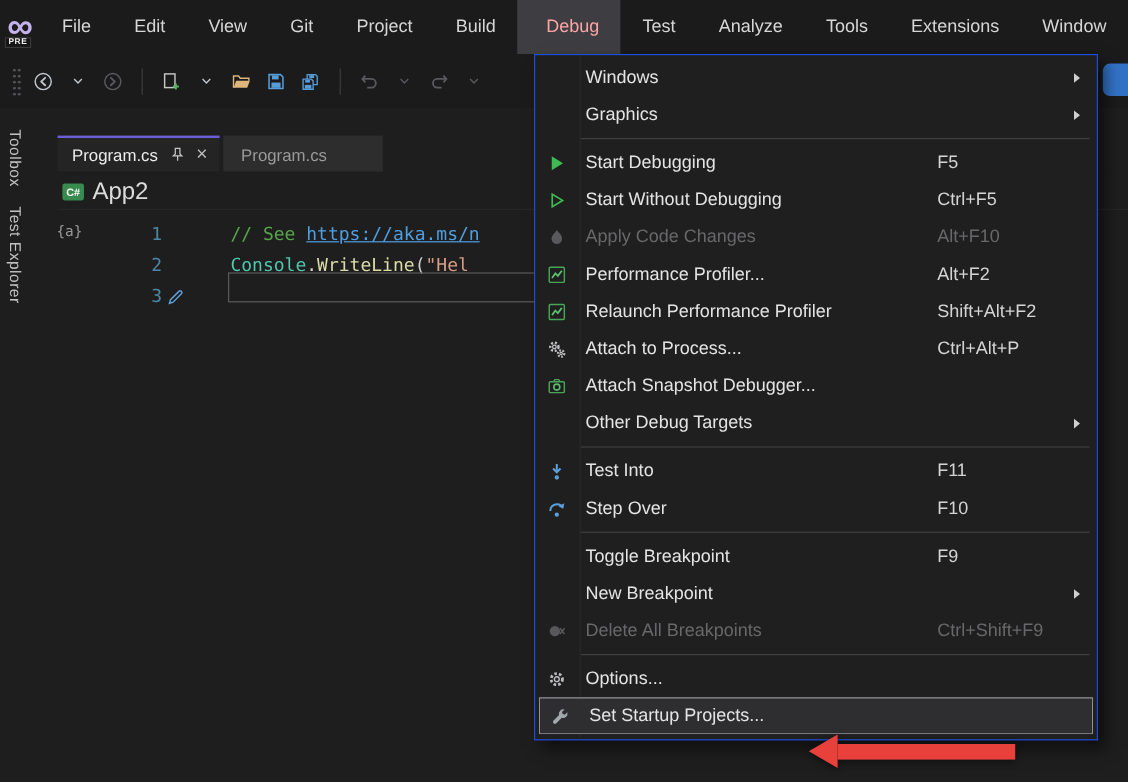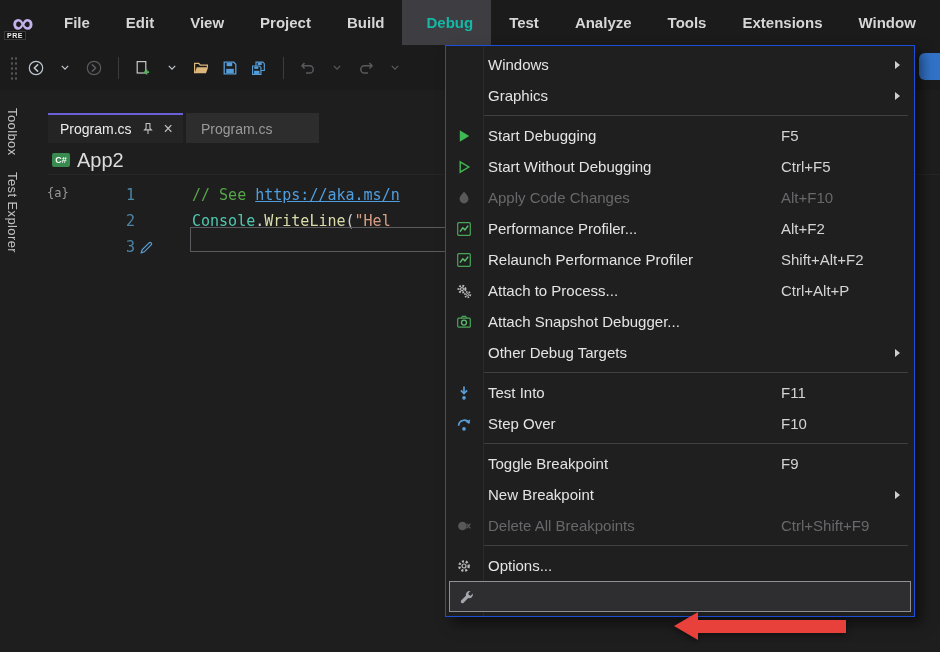--- a/index.html
+++ b/index.html
@@ -6,23 +6,23 @@
   body{
     width:940px;height:652px;position:relative;overflow:hidden;
     background:#1e1e1e;font-family:"Liberation Sans",sans-serif;
     --accent:#6a5fd6; --arrow:#e8403a;
   }
   
   .menubar{position:absolute;top:0;left:0;right:0;height:45px;background:#1b1b1c;display:flex;align-items:stretch;}
   .mb-logo{width:46px;position:relative;display:flex;align-items:center;justify-content:center;}
   .logo-inf{font-size:30px;line-height:1;color:#c4b2ec;font-weight:bold;}
   .logo-badge{position:absolute;left:4px;bottom:5px;font-size:7px;font-weight:bold;color:#efefef;background:#151516;border:1px solid #3a3a3c;padding:0 2px;letter-spacing:.5px;}
-  .mb-items{display:flex;align-items:stretch;font-weight:bold;}
+  .mb-items{display:flex;align-items:stretch;}
   .mb-item{display:flex;align-items:center;padding:0 18px;font-size:15px;color:#d6d6d6;white-space:nowrap;cursor:default;}
-  .mb-item.active{background:#3e3e42;color:#14b8a6;padding-left:24px;}
+  .mb-item.active{background:#3e3e42;color:#fca5a5;padding-left:24px;}
   
   .toolbar{position:absolute;top:45px;left:0;right:0;height:45px;background:#1b1b1c;display:flex;align-items:center;padding-left:6px;}
   .tb-grip{width:8px;height:26px;margin:0 8px 0 4px;background-image:radial-gradient(circle,#55555a 1px,transparent 1.3px);background-size:4px 5px;background-position:0 1px;}
   .tb-icons{display:flex;align-items:center;}
   .tb-btn{display:flex;align-items:center;justify-content:center;width:20px;height:24px;margin-right:9px;color:#bfc7ce;}
   .tb-btn.disabled{color:#5a5a5e;}
   .tb-sep{width:1px;height:22px;background:#3c3c40;margin:0 14px 0 5px;}
   .tb-label{margin-left:64px;color:#ececec;font-size:15px;}
   .tb-right{position:absolute;right:-9px;top:8px;width:30px;height:27px;background:#3273c8;border-radius:6px;}
   
@@ -73,20 +73,21 @@
 
 <div class="menubar">
   <div class="mb-logo">
     <span class="logo-inf">∞</span>
     <span class="logo-badge">PRE</span>
   </div>
   <div class="mb-items">
       <div class="mb-item">File</div>
       <div class="mb-item">Edit</div>
       <div class="mb-item">View</div>
+      <div class="mb-item">Git</div>
       <div class="mb-item">Project</div>
       <div class="mb-item">Build</div>
       <div class="mb-item active">Debug</div>
       <div class="mb-item">Test</div>
       <div class="mb-item">Analyze</div>
       <div class="mb-item">Tools</div>
       <div class="mb-item">Extensions</div>
       <div class="mb-item">Window</div>
     </div>
 </div>
@@ -370,19 +371,20 @@
         </svg>
       </span>
       <span class="mi-label">Options...</span>
     </div>
     <div class="menu-item highlighted">
       <span class="mi-icon">
         <svg viewBox="0 0 16 16" width="16" height="16">
           <path d="M13.8 4.6 a3.7 3.7 0 0 1 -4.6 4.5 l-4.8 4.8 a1.65 1.65 0 0 1 -2.3 -2.3 l4.8 -4.8 A3.7 3.7 0 0 1 11.4 2.2 L9.3 4.3 l0.6 1.8 1.8 0.6 2.1 -2.1 z" fill="#a3a8ad"></path>
         </svg>
       </span>
+      <span class="mi-label">Set Startup Projects...</span>
     </div>
   </div>
 
 <div class="red-arrow">
   <span class="head"></span>
   <span class="shaft"></span>
 </div>
 
 </body></html>

